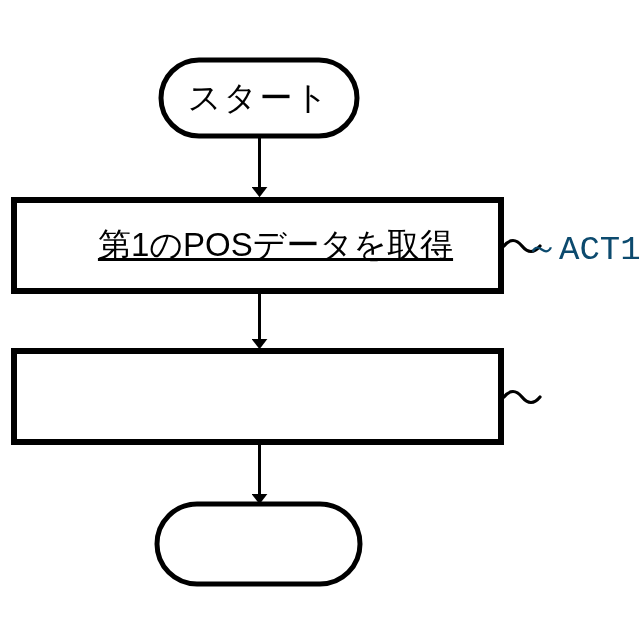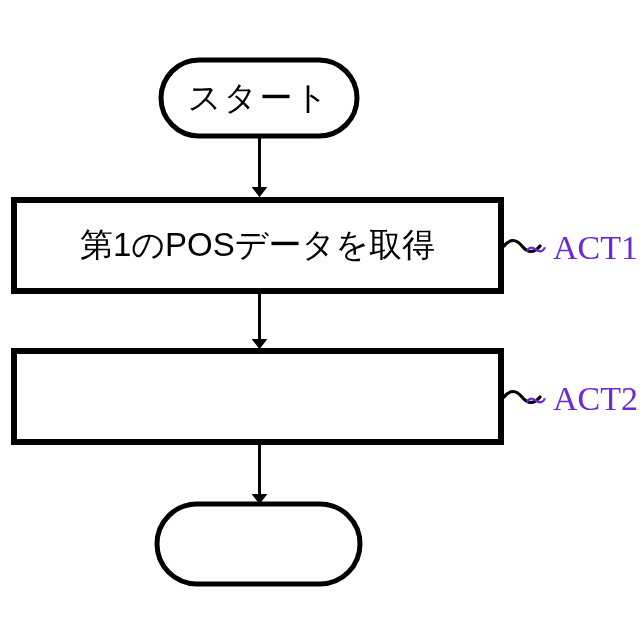--- a/index.html
+++ b/index.html
@@ -43,24 +43,25 @@
     font-size: 33px;
     letter-spacing: 2px;
   }
   .process-label {
     font-size: 33px;
     letter-spacing: 0px;
   }
   .act-label {
     position: absolute;
     font-size: 34px;
-    font-family: Liberation Serif, serif;
-    color: #6d28d9;
+    font-family: Liberation Mono, monospace;
+    color: #0c4a6e;
     white-space: nowrap;
     letter-spacing: 0px;
+    margin-left: 6px;
   }
 </style>
 </head>
 <body>
 
 <div id="flowchart-canvas">
 
   <svg id="flowchart-svg" viewBox="0 0 640 640" xmlns="http://www.w3.org/2000/svg">
 
     <defs>
@@ -83,21 +84,20 @@
 
     <path d="M 504 397 q 9 -11 18 0 q 9 11 18 0" fill="none" stroke="#000000" stroke-width="3.2" stroke-linecap="round"></path>
 
     <line x1="259.5" y1="442" x2="259.5" y2="497" stroke="#000000" stroke-width="3" marker-end="url(#arrowhead)"></line>
 
     <rect x="157" y="504" width="203" height="80" rx="40" ry="40" fill="#ffffff" stroke="#000000" stroke-width="5"></rect>
   </svg>
 
   <div class="node-label terminator-label" style="left:161px; top:60px; width:196px; height:76px;">スタート</div>
 
-  <div class="node-label process-label" style="left:14px; top:200px; width:487px; height:91px;">第1のPOSデータを取得</div>
+  <div class="node-label process-label" style="left:32px; top:200px; width:487px; height:91px;text-decoration:underline;">第1のPOSデータを取得</div>
 
   <div class="act-label" style="left:519px; top:225px;">～ACT1</div>
 
 
-  <div class="act-label" style="left:519px; top:376px;">～ACT2</div>
 
 
 </div>
 
 </body></html>

